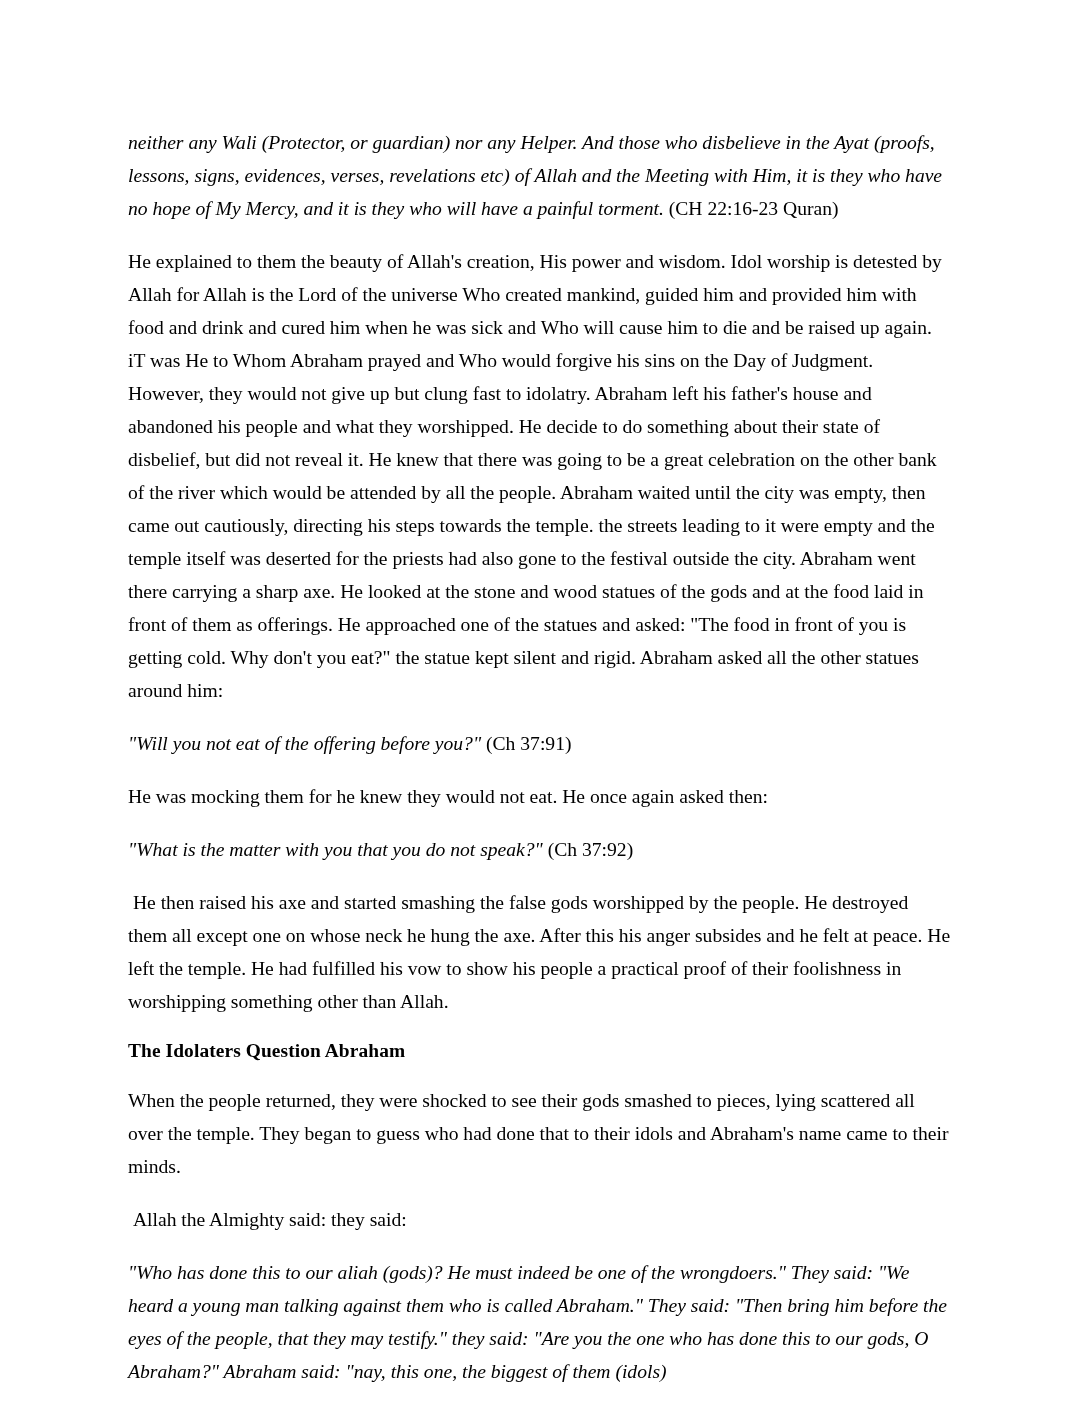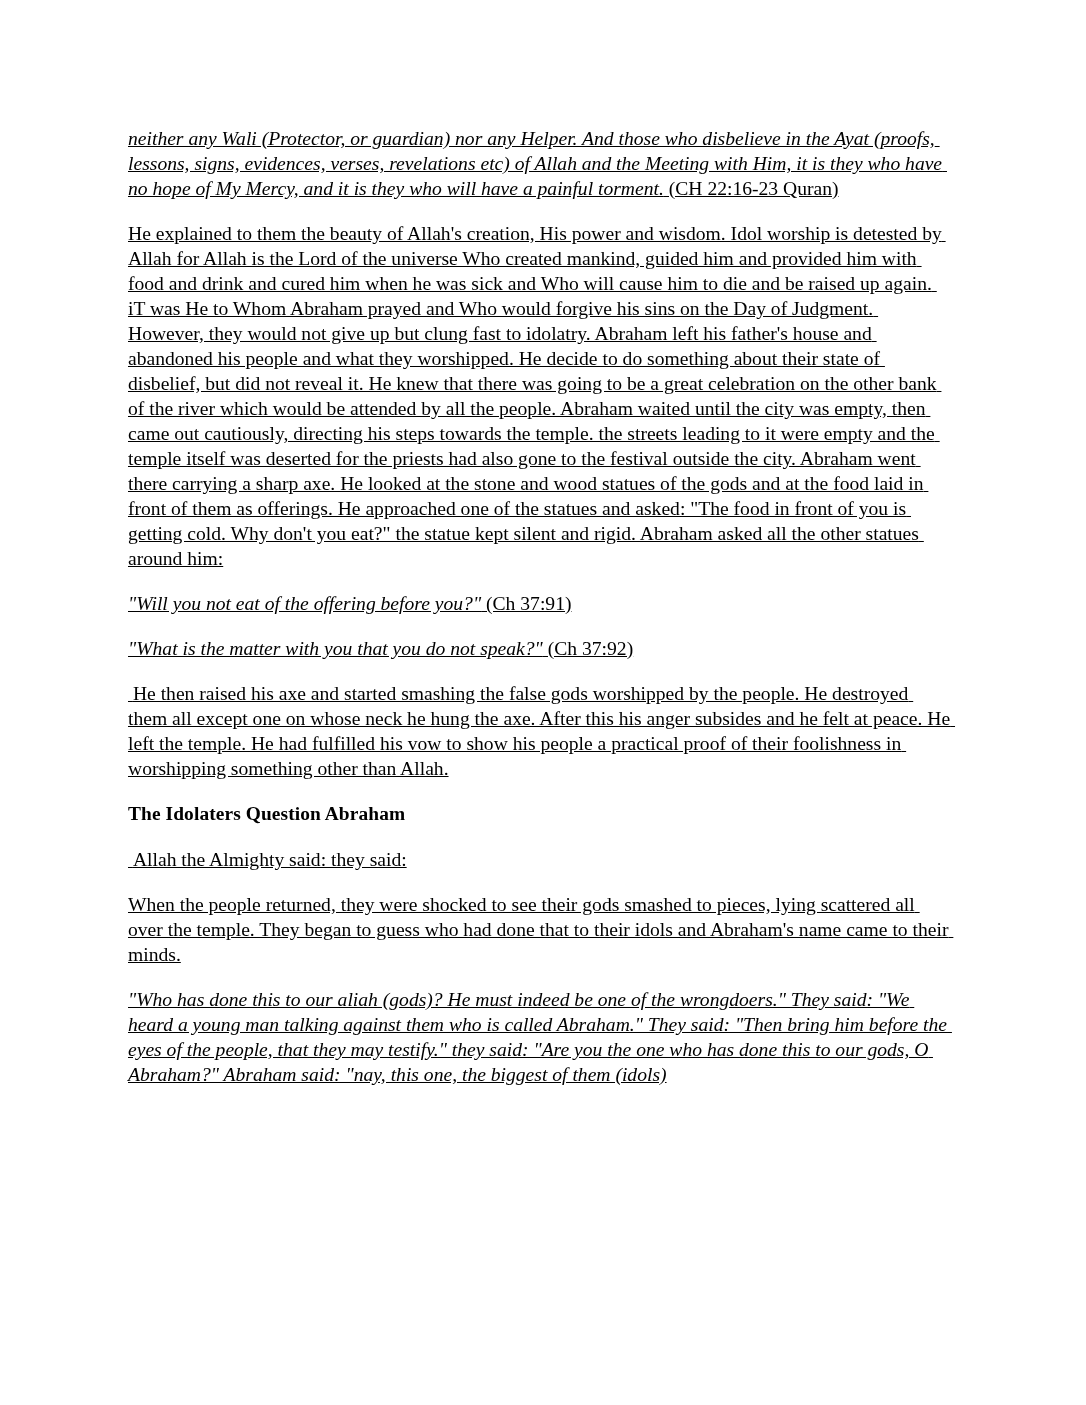--- a/index.html
+++ b/index.html
@@ -22,25 +22,24 @@
     overflow: hidden;
   }
   .text-block {
     position: absolute;
     left: 128px;
     top: 126px;
     width: 832px;
   }
   .para {
     font-size: 19.6px;
-    line-height: 25px;
+    line-height: 33px;
     text-align: left;
     margin: 0 8px 20px 0;
     white-space: pre-wrap;
-    text-decoration: underline;
   }
   .para.italic {
     font-style: italic;
   }
   .heading {
     font-size: 19.4px;
     line-height: 26px;
     font-weight: bold;
     margin: 0 0 20px 0;
     letter-spacing: 0.1px;
@@ -54,27 +53,28 @@
 <div class="page">
   <div class="text-block">
 
     <p class="para italic"><span>neither any Wali (Protector, or guardian) nor any Helper. And those who disbelieve in the Ayat (proofs, lessons, signs, evidences, verses, revelations etc) of Allah and the Meeting with Him, it is they who have no hope of My Mercy, and it is they who will have a painful torment.</span><span class="roman-inline"> (CH 22:16-23 Quran)</span></p>
 
 
     <p class="para">He explained to them the beauty of Allah's creation, His power and wisdom. Idol worship is detested by Allah for Allah is the Lord of the universe Who created mankind, guided him and provided him with food and drink and cured him when he was sick and Who will cause him to die and be raised up again. iT was He to Whom Abraham prayed and Who would forgive his sins on the Day of Judgment. However, they would not give up but clung fast to idolatry. Abraham left his father's house and abandoned his people and what they worshipped. He decide to do something about their state of disbelief, but did not reveal it. He knew that there was going to be a great celebration on the other bank of the river which would be attended by all the people. Abraham waited until the city was empty, then came out cautiously, directing his steps towards the temple. the streets leading to it were empty and the temple itself was deserted for the priests had also gone to the festival outside the city. Abraham went there carrying a sharp axe. He looked at the stone and wood statues of the gods and at the food laid in front of them as offerings. He approached one of the statues and asked: "The food in front of you is getting cold. Why don't you eat?" the statue kept silent and rigid. Abraham asked all the other statues around him:</p>
 
     <p class="para italic"><span>"Will you not eat of the offering before you?"</span><span class="roman-inline"> (Ch 37:91)</span></p>
 
+    <p class="para">He was mocking them for he knew they would not eat. He once again asked then:</p>
 
     <p class="para italic"><span>"What is the matter with you that you do not speak?"</span><span class="roman-inline"> (Ch 37:92)</span></p>
 
     <p class="para"> He then raised his axe and started smashing the false gods worshipped by the people. He destroyed them all except one on whose neck he hung the axe. After this his anger subsides and he felt at peace. He left the temple. He had fulfilled his vow to show his people a practical proof of their foolishness in worshipping something other than Allah.</p>
 
     <h2 class="heading gap-before-heading">The Idolaters Question Abraham</h2>
 
+    <p class="para">When the people returned, they were shocked to see their gods smashed to pieces, lying scattered all over the temple. They began to guess who had done that to their idols and Abraham's name came to their minds.</p>
+
     <p class="para"> Allah the Almighty said: they said:</p>
-
-    <p class="para">When the people returned, they were shocked to see their gods smashed to pieces, lying scattered all over the temple. They began to guess who had done that to their idols and Abraham's name came to their minds.</p>
 
     <p class="para italic"><span>"Who has done this to our aliah (gods)? He must indeed be one of the wrongdoers." They said: "We heard a young man talking against them who is called Abraham." They said: "Then bring him before the eyes of the people, that they may testify." they said: "Are you the one who has done this to our gods, O Abraham?" Abraham said: "nay, this one, the biggest of them (idols)</span><span class="roman-inline"></span></p>
 
   </div>
 </div>
 
 </body></html>

